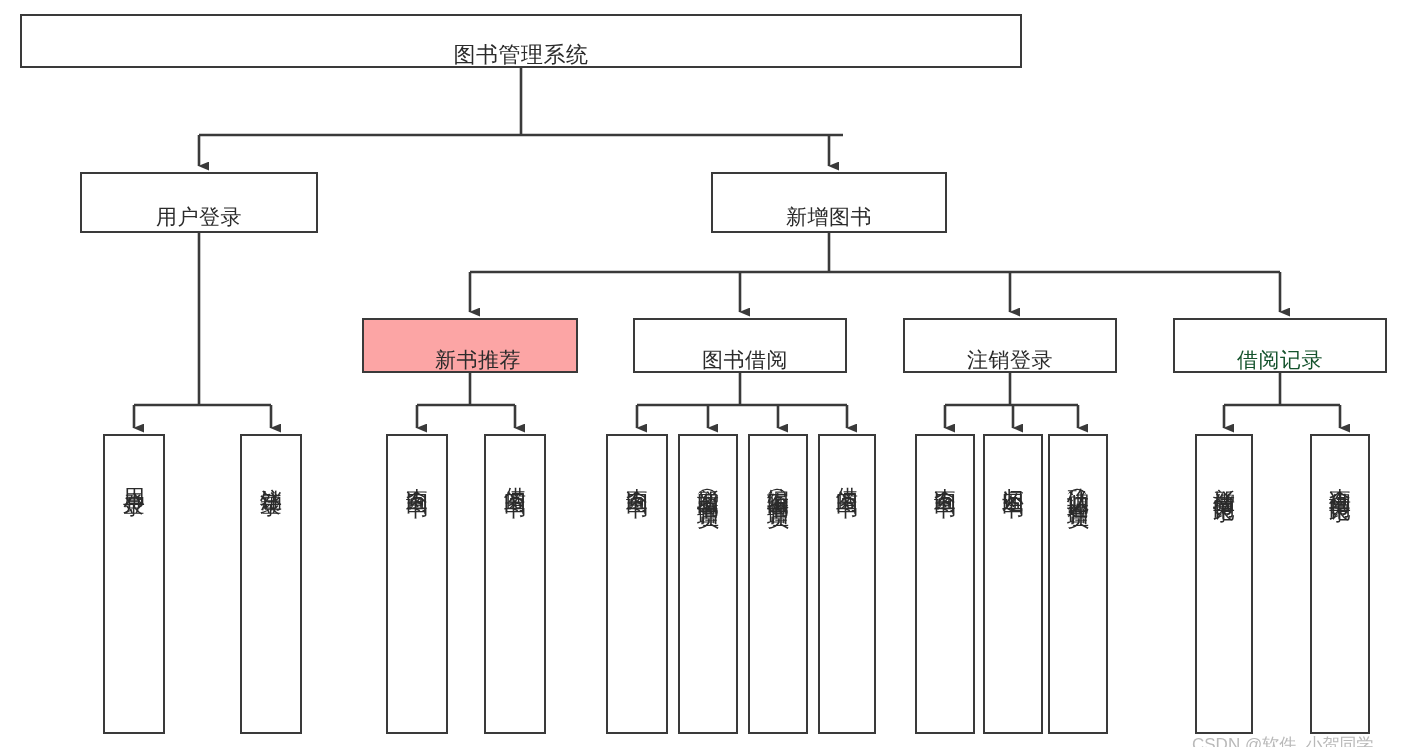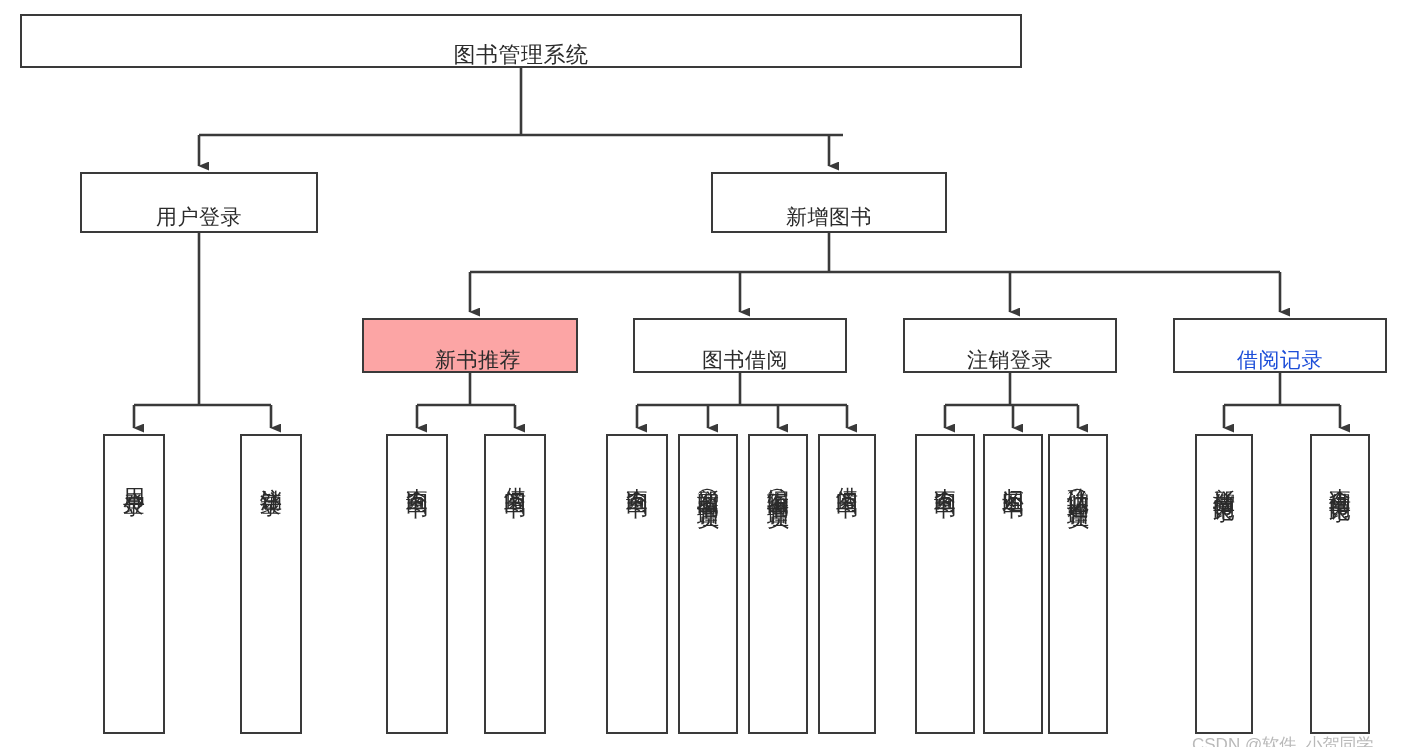--- a/index.html
+++ b/index.html
@@ -144,21 +144,21 @@
   <div class="node horizontal" style="left: 362px; top: 318px; width: 216px; height: 55px; border-color: rgb(58, 58, 58); background: #fca5a5; padding-left: 16px;">
     <span class="label" style="color: rgb(43, 43, 43);">新书推荐</span>
   </div>
   <div class="node horizontal" style="left: 633px; top: 318px; width: 214px; height: 55px; border-color: rgb(58, 58, 58); background: rgb(255, 255, 255); padding-left: 10px;">
     <span class="label" style="color: rgb(43, 43, 43);">图书借阅</span>
   </div>
   <div class="node horizontal" style="left: 903px; top: 318px; width: 214px; height: 55px; border-color: rgb(58, 58, 58); background: rgb(255, 255, 255);">
     <span class="label" style="color: rgb(43, 43, 43);">注销登录</span>
   </div>
   <div class="node horizontal" style="left: 1173px; top: 318px; width: 214px; height: 55px; border-color: rgb(58, 58, 58); background: rgb(255, 255, 255);">
-    <span class="label" style="color: #1d4ed8;">借阅记录</span>
+    <span class="label" style="color: #14532d;">借阅记录</span>
   </div>
 
   <div class="node vertical" style="left: 103px; top: 434px; width: 62px; height: 300px; border-color: rgb(58, 58, 58); background: rgb(255, 255, 255);">
     <span class="label" style="color: rgb(43, 43, 43);">用户登录</span>
   </div>
   <div class="node vertical" style="left: 240px; top: 434px; width: 62px; height: 300px; border-color: rgb(58, 58, 58); background: rgb(255, 255, 255);">
     <span class="label" style="color: rgb(43, 43, 43);">注销登录</span>
   </div>
 
   <div class="node vertical" style="left: 386px; top: 434px; width: 62px; height: 300px; border-color: rgb(58, 58, 58); background: rgb(255, 255, 255);">

